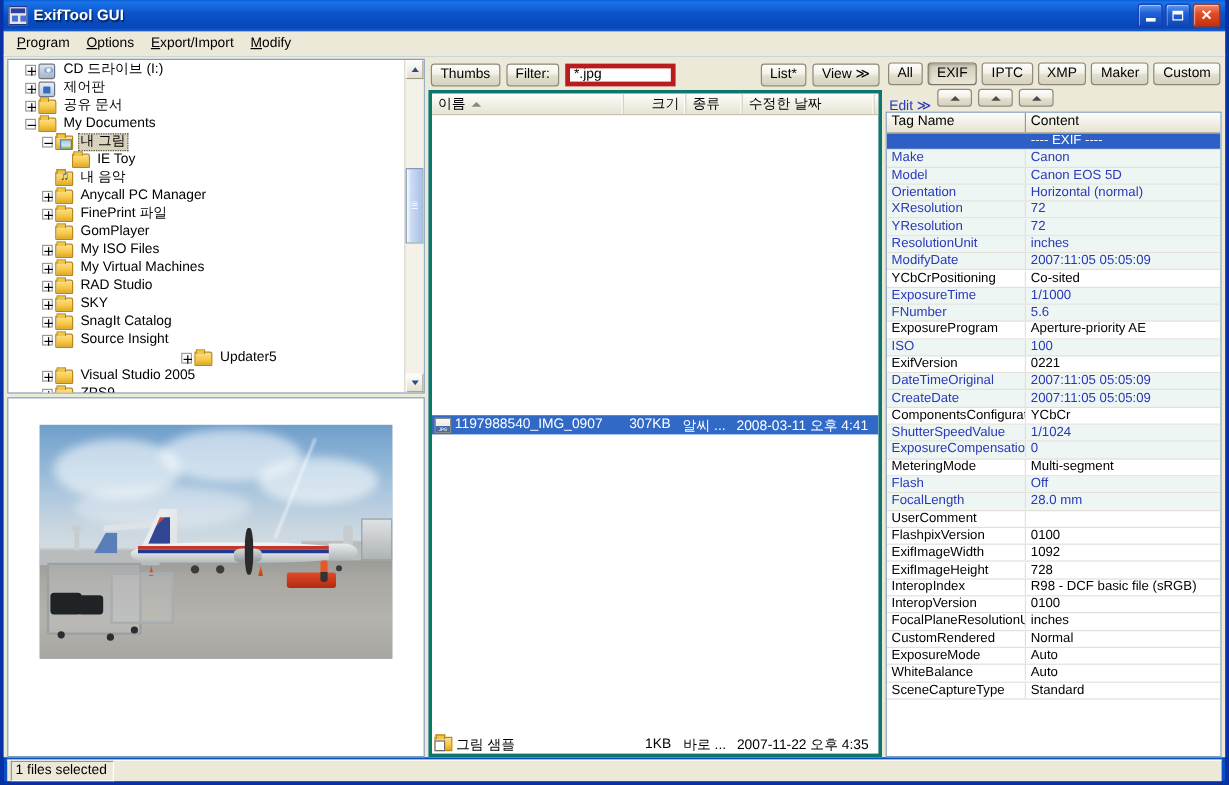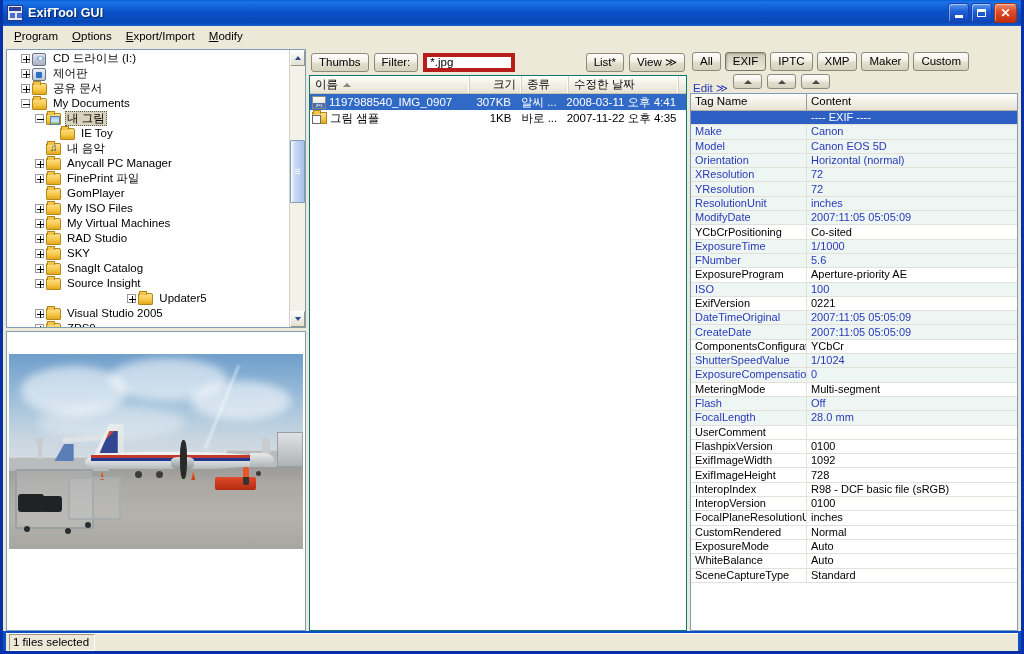--- a/index.html
+++ b/index.html
@@ -112,21 +112,21 @@
     flex: 1;
     background: #ece9d8;
     display: flex;
     padding: 2px 3px 0 3px;
     gap: 3px;
     min-height: 0;
   }
 
   
   #left-col {
-    width: 300px;
+    width: 348px;
     flex: none;
     display: flex;
     flex-direction: column;
     gap: 3px;
     min-height: 0;
   }
 
   
   #tree-panel {
     height: 279px;
@@ -454,25 +454,26 @@
     font-family: "Liberation Sans", sans-serif;
     font-size: 11.5px;
     padding: 0 3px;
     outline: none;
   }
   #mid-spacer { flex: 1; }
 
   #filelist {
     flex: 1;
     background: #fff;
-    border: 1px solid #0f766e;
+    border: 3px solid #0f766e;
     display: flex;
     flex-direction: column;
     min-height: 0;
     overflow: hidden;
+    justify-content: space-between;
   }
   .lv-header {
     height: 18px; flex: none;
     display: flex;
     background: linear-gradient(to bottom,#fdfdfc 0%,#f2f0e6 50%,#e6e3d4 100%);
     border-bottom: 1px solid #c8c4b4;
   }
   .lv-col {
     display: flex; align-items: center;
     font-size: 11.5px;

